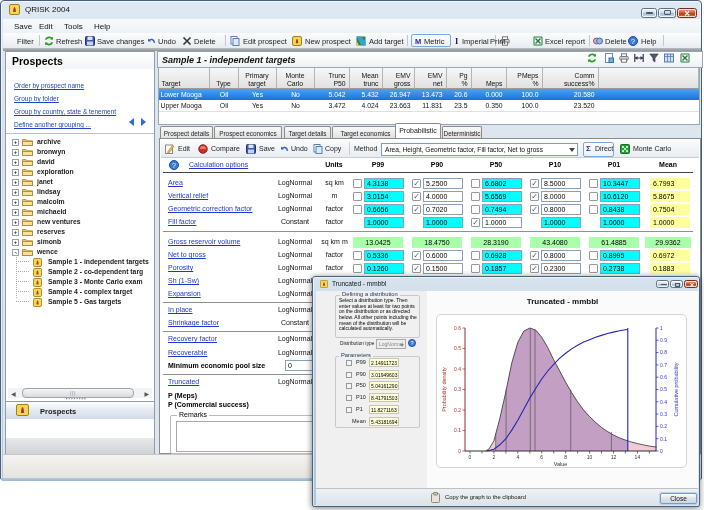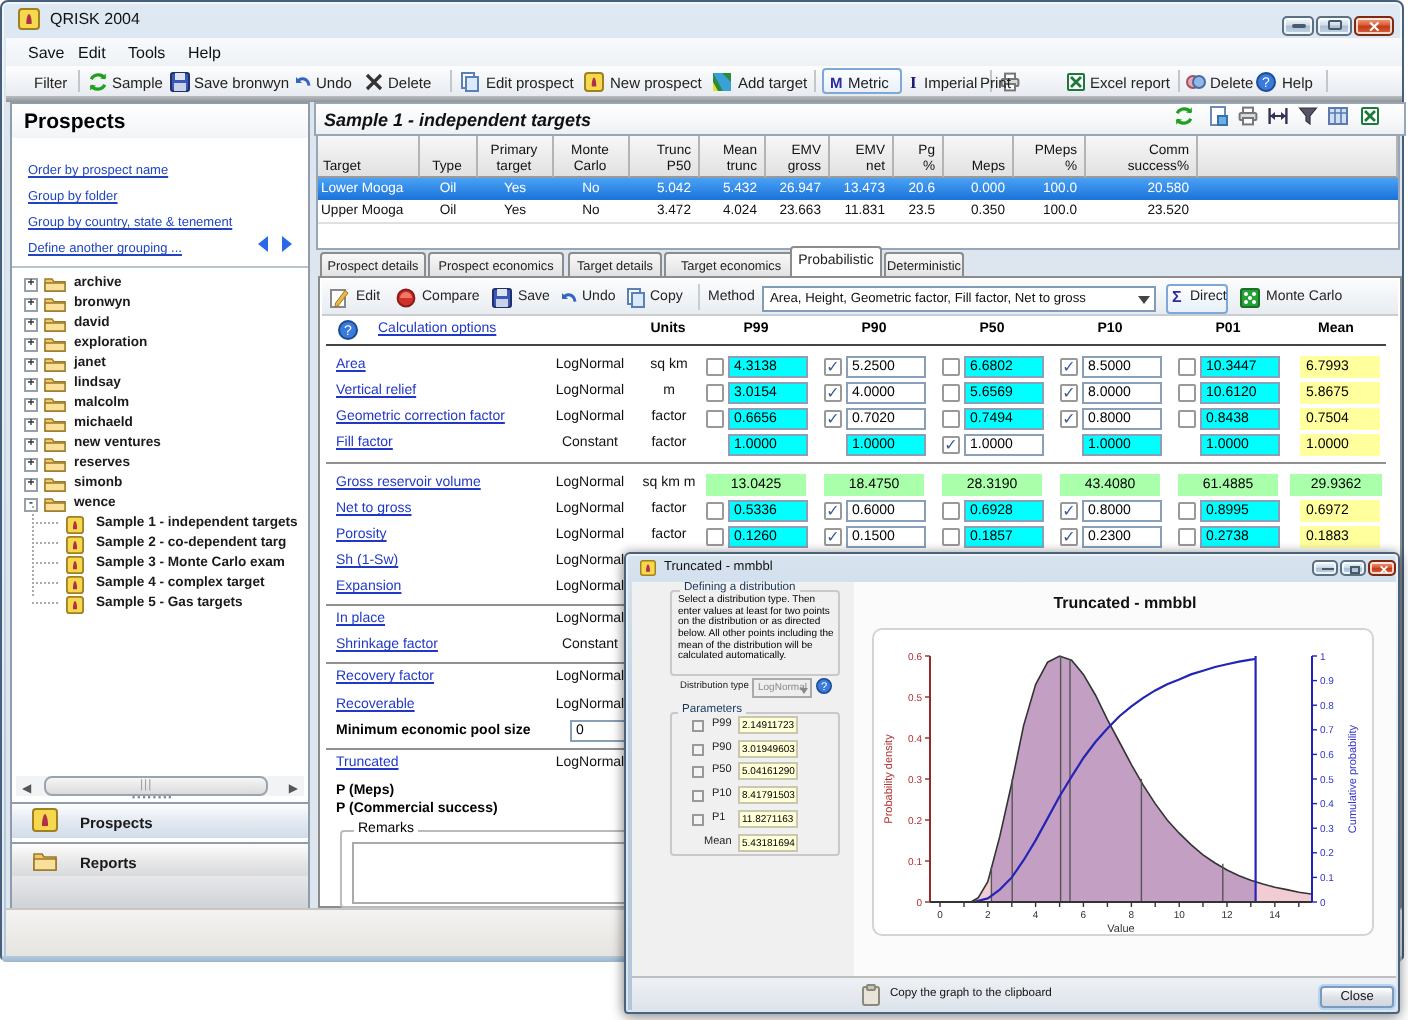--- a/index.html
+++ b/index.html
@@ -94,27 +94,27 @@
     </div>
     <div id="toolbar">
       <span class="t" style="left:14px">Filter</span>
       <div class="sep" style="left:36px"></div>
       <svg class="ticon" style="left:41px" viewBox="0 0 10 10">
         <path d="M8.5 3.2 A4 4 0 0 0 1.6 3.6" fill="none" stroke="#1fa01f" stroke-width="1.6"></path>
         <path d="M9 0.8 L8.7 3.6 L6 3.2 Z" fill="#1fa01f"></path>
         <path d="M1.5 6.8 A4 4 0 0 0 8.4 6.4" fill="none" stroke="#1fa01f" stroke-width="1.6"></path>
         <path d="M1 9.2 L1.3 6.4 L4 6.8 Z" fill="#1fa01f"></path>
       </svg>
-      <span class="t" style="left:53px">Sample</span>
+      <span class="t" style="left:53px">Refresh</span>
       <svg class="ticon" style="left:82px" viewBox="0 0 10 10">
         <rect x="0.5" y="0.5" width="9" height="9" rx="1" fill="#3a58b8" stroke="#20306a"></rect>
         <rect x="2.5" y="0.5" width="5" height="3.5" fill="#dde4f0"></rect>
         <rect x="2" y="5.5" width="6" height="4" fill="#c8d2e8"></rect>
       </svg>
-      <span class="t" style="left:94px">Save bronwyn</span>
+      <span class="t" style="left:94px">Save changes</span>
       <svg class="ticon" style="left:143px" viewBox="0 0 10 10">
         <path d="M2 2.5 L2 5.5 L5 5.5 Z" fill="#3565c0"></path>
         <path d="M2.8 4.8 C4.5 2.5 8 3 8.5 6.8" fill="none" stroke="#3565c0" stroke-width="1.5"></path>
       </svg>
       <span class="t" style="left:155px">Undo</span>
       <svg class="ticon" style="left:179px" viewBox="0 0 10 10">
         <path d="M1.5 1.5 L8.5 8.5 M8.5 1.5 L1.5 8.5" stroke="#333" stroke-width="1.6"></path>
       </svg>
       <span class="t" style="left:191px">Delete</span>
       <div class="sep" style="left:222px"></div>
@@ -323,27 +323,20 @@
             <span style="position:absolute;left:47px;top:1px;font-size:6px;color:#999;letter-spacing:0.5px">|||</span>
           </div>
         </div>
         <div style="position:absolute;left:60px;top:344.5px;width:34px;height:4px;font-size:4.5px;color:#7a8a9a;letter-spacing:1px;line-height:4px">▪▪▪▪▪▪▪▪</div>
         <div class="navbtn" style="top:349px;height:18px;background:linear-gradient(#fdfdfd,#e4eaf2 50%,#d2dde9)">
           <svg class="nic" viewBox="0 0 13 12">
             <rect x="0.5" y="0.5" width="12" height="11" rx="1.5" fill="#f6d84e" stroke="#a08020"></rect>
             <path d="M5 9 C4.8 6.5 5.8 3 6.5 3 C7.2 3 8.2 6.5 8 9 Z" fill="#b03048"></path>
           </svg>
           <span class="tx">Prospects</span>
-        </div>
-        <div class="navbtn" style="top:369px">
-          <svg class="nic" viewBox="0 0 13 12">
-            <path d="M1 3 L5 3 L6 4.5 L12 4.5 L12 11 L1 11 Z" fill="#f0c868" stroke="#9a7a28" stroke-width="0.8"></path>
-            <path d="M1 5.5 L12 5.5 L12 11 L1 11 Z" fill="#f8e09a" stroke="#9a7a28" stroke-width="0.8"></path>
-          </svg>
-          <span class="tx">Reports</span>
         </div>
         <div id="sb-bot"></div>
       </div>
       <div id="rp">
         <div id="rp-head">Sample 1 - independent targets</div>
         <svg class="sicon" style="left:430px;top:2px" viewBox="0 0 10 10">
           <path d="M8.5 3.2 A4 4 0 0 0 1.6 3.6" fill="none" stroke="#1fa01f" stroke-width="1.6"></path>
           <path d="M9 0.8 L8.7 3.6 L6 3.2 Z" fill="#1fa01f"></path>
           <path d="M1.5 6.8 A4 4 0 0 0 8.4 6.4" fill="none" stroke="#1fa01f" stroke-width="1.6"></path>
           <path d="M1 9.2 L1.3 6.4 L4 6.8 Z" fill="#1fa01f"></path>

